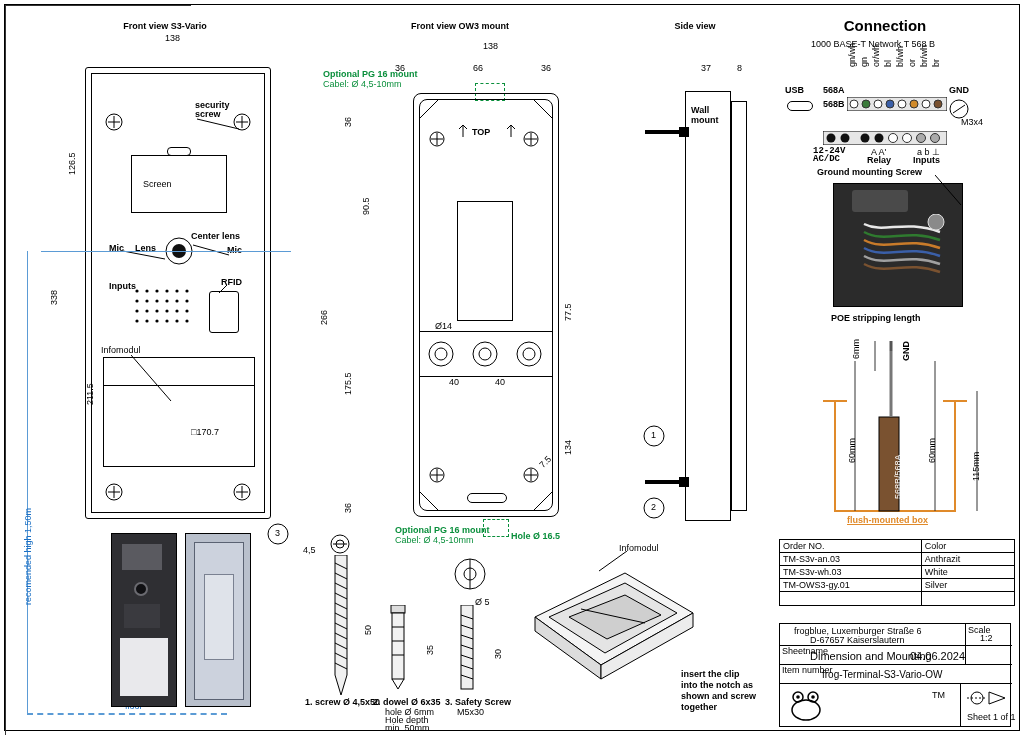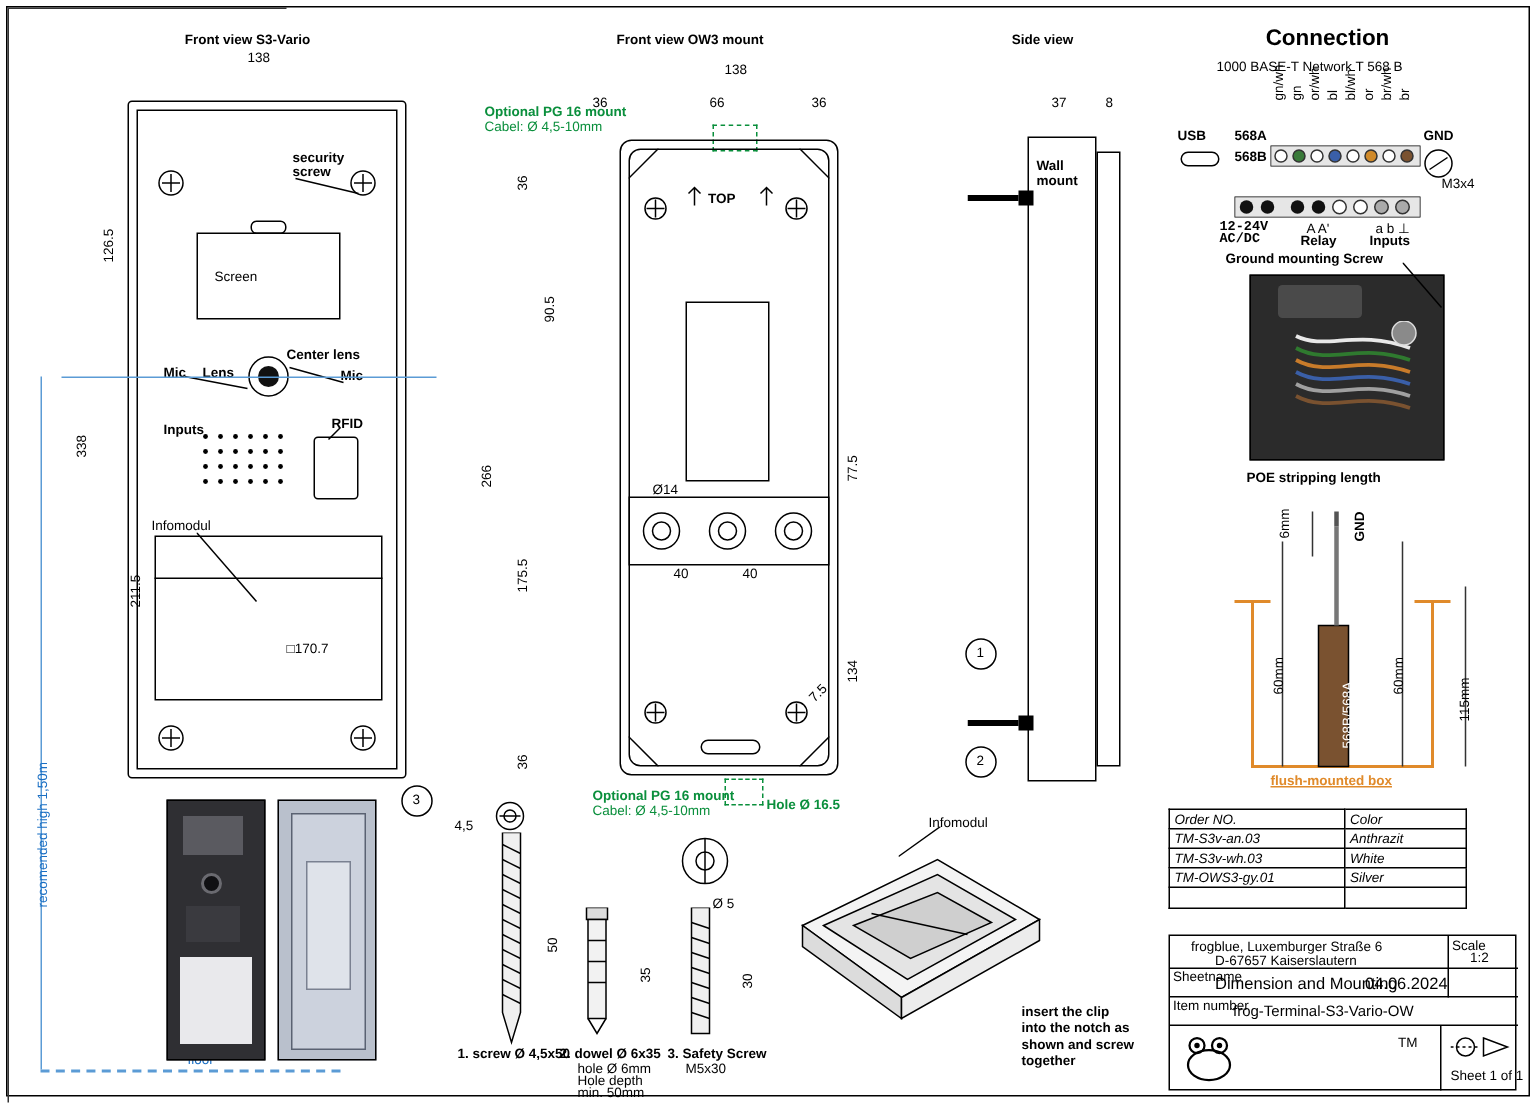--- a/index.html
+++ b/index.html
@@ -508,21 +508,21 @@
   </div>
   <div class="txt lbl" style="left:614px; top:538px;">Infomodul</div>
   <svg class="abs" style="left:594px; top:546px;" width="30" height="22">
       <line x1="28" y1="0" x2="0" y2="20" stroke="#000"></line>
     </svg>
   <div class="txt lbl-s txt-b" style="left:676px; top:664px; line-height:11px; white-space:pre;">insert the clip
 into the notch as
 shown and screw
 together</div>
 
-  <table class="tbl abs" style="left:774px; top:534px; width:199px;font-style:italic;">
+  <table class="tbl abs" style="left:774px; top:534px; width:236px;">
     <thead>
       <tr>
         <th style="width:140px;">Order NO.</th>
         <th style="width:92px;">Color</th>
       </tr>
     </thead>
     <tbody>
       <tr>
         <td>TM-S3v-an.03</td>
         <td>Anthrazit</td>

